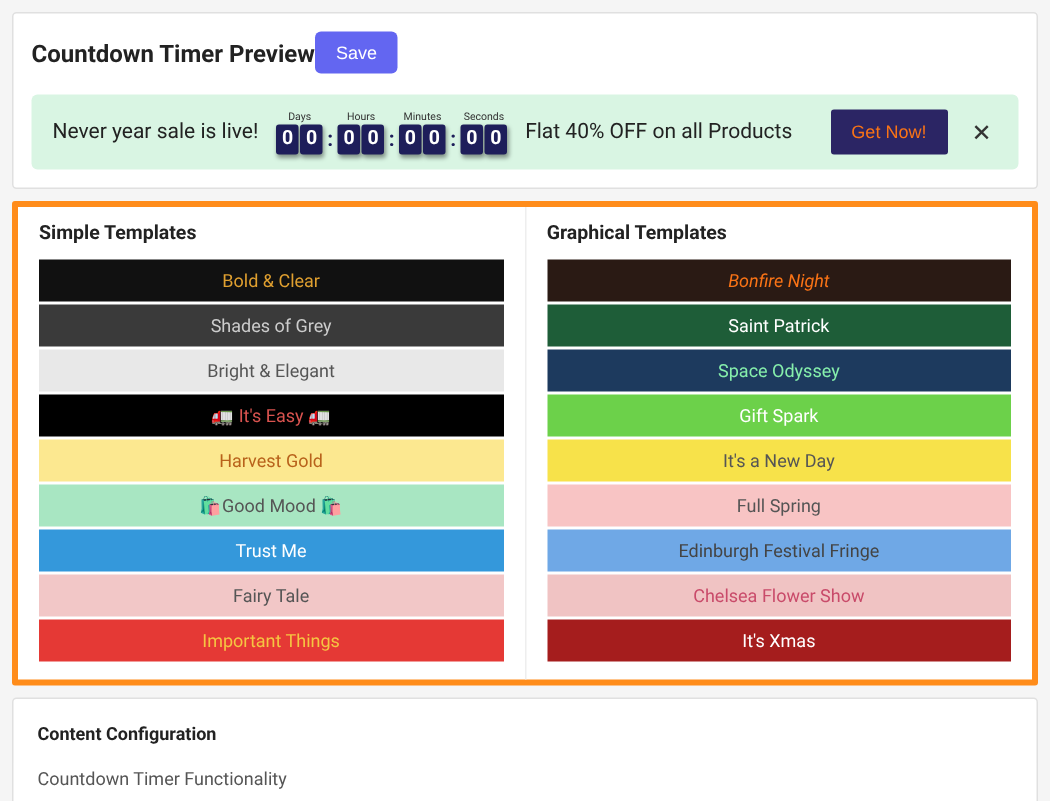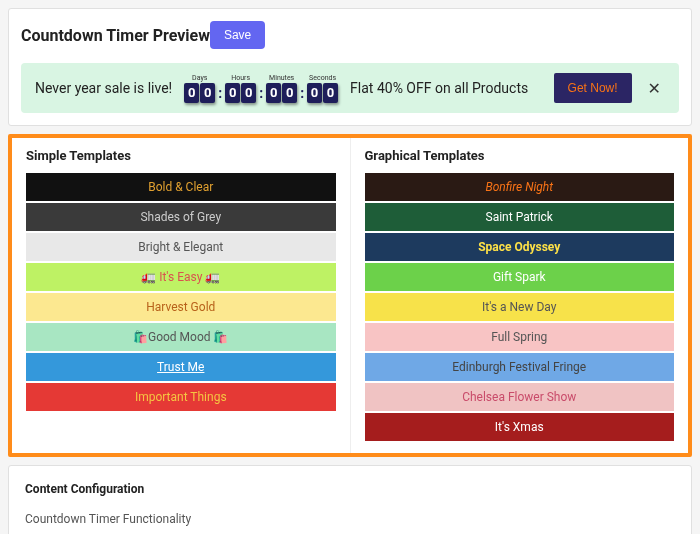--- a/index.html
+++ b/index.html
@@ -78,33 +78,34 @@
   </div>
 </div>
 
 <div class="templates-wrap">
   <div class="templates-col">
     <div class="col-title">Simple Templates</div>
     <div id="simple-list">
         <div class="tpl-row" style="background: rgb(17, 17, 17); color: rgb(224, 160, 48);">Bold &amp; Clear</div>
         <div class="tpl-row" style="background: rgb(58, 58, 58); color: rgb(204, 204, 204);">Shades of Grey</div>
         <div class="tpl-row" style="background: rgb(232, 232, 232); color: rgb(85, 85, 85);">Bright &amp; Elegant</div>
-        <div class="tpl-row" style="background: #bef264; color: rgb(217, 83, 79);">🚛 It's Easy 🚛</div>
+        <div class="tpl-row" style="background: #000000; color: rgb(217, 83, 79);">🚛 It's Easy 🚛</div>
         <div class="tpl-row" style="background: rgb(252, 232, 144); color: rgb(184, 98, 27);">Harvest Gold</div>
         <div class="tpl-row" style="background: rgb(168, 230, 194); color: rgb(85, 85, 85);">🛍️Good Mood 🛍️</div>
-        <div class="tpl-row" style="background: rgb(52, 152, 219); color: rgb(255, 255, 255); text-decoration: underline;">Trust Me</div>
+        <div class="tpl-row" style="background: rgb(52, 152, 219); color: rgb(255, 255, 255);">Trust Me</div>
+        <div class="tpl-row" style="background: rgb(242, 199, 199); color: rgb(85, 85, 85);">Fairy Tale</div>
         <div class="tpl-row" style="background: rgb(229, 57, 53); color: rgb(245, 197, 66);">Important Things</div>
       </div>
   </div>
   <div class="templates-col">
     <div class="col-title">Graphical Templates</div>
     <div id="graphical-list">
         <div class="tpl-row" style="background: rgb(42, 26, 20); color: #f97316; font-style: italic;">Bonfire Night</div>
         <div class="tpl-row" style="background: rgb(30, 93, 56); color: rgb(255, 255, 255);">Saint Patrick</div>
-        <div class="tpl-row" style="background: rgb(29, 58, 94); color: #fde047; font-weight: bold;">Space Odyssey</div>
+        <div class="tpl-row" style="background: rgb(29, 58, 94); color: #86efac;">Space Odyssey</div>
         <div class="tpl-row" style="background: rgb(108, 209, 74); color: rgb(255, 255, 255);">Gift Spark</div>
         <div class="tpl-row" style="background: rgb(247, 226, 74); color: rgb(85, 85, 85);">It's a New Day</div>
         <div class="tpl-row" style="background: rgb(248, 196, 196); color: rgb(85, 85, 85);">Full Spring</div>
         <div class="tpl-row" style="background: rgb(111, 168, 230); color: rgb(68, 68, 68);">Edinburgh Festival Fringe</div>
         <div class="tpl-row" style="background: rgb(240, 195, 195); color: rgb(201, 75, 106);">Chelsea Flower Show</div>
         <div class="tpl-row" style="background: rgb(165, 29, 29); color: rgb(255, 255, 255);">It's Xmas</div>
       </div>
   </div>
 </div>
 

